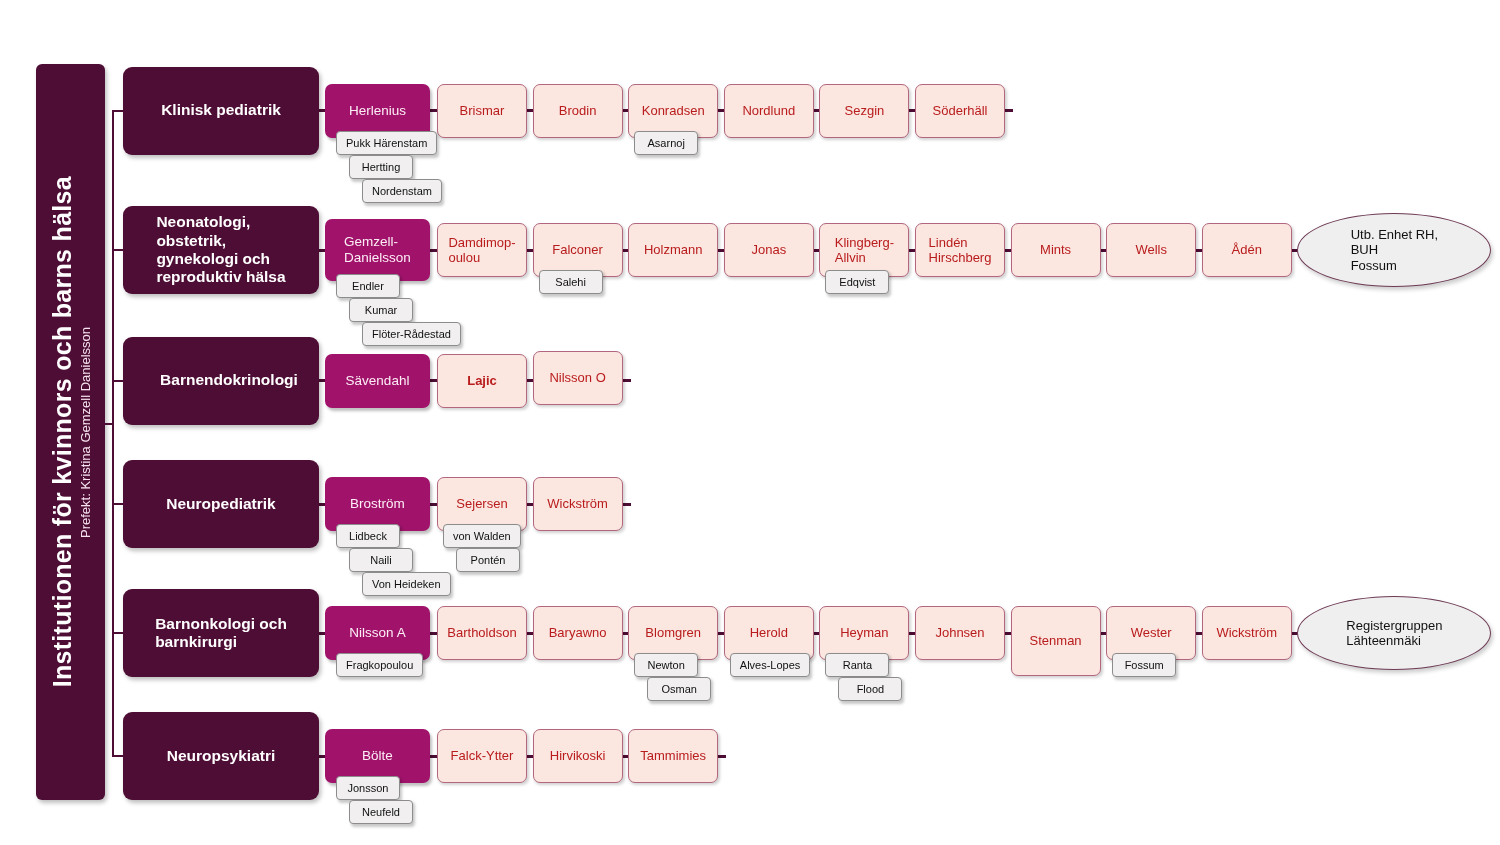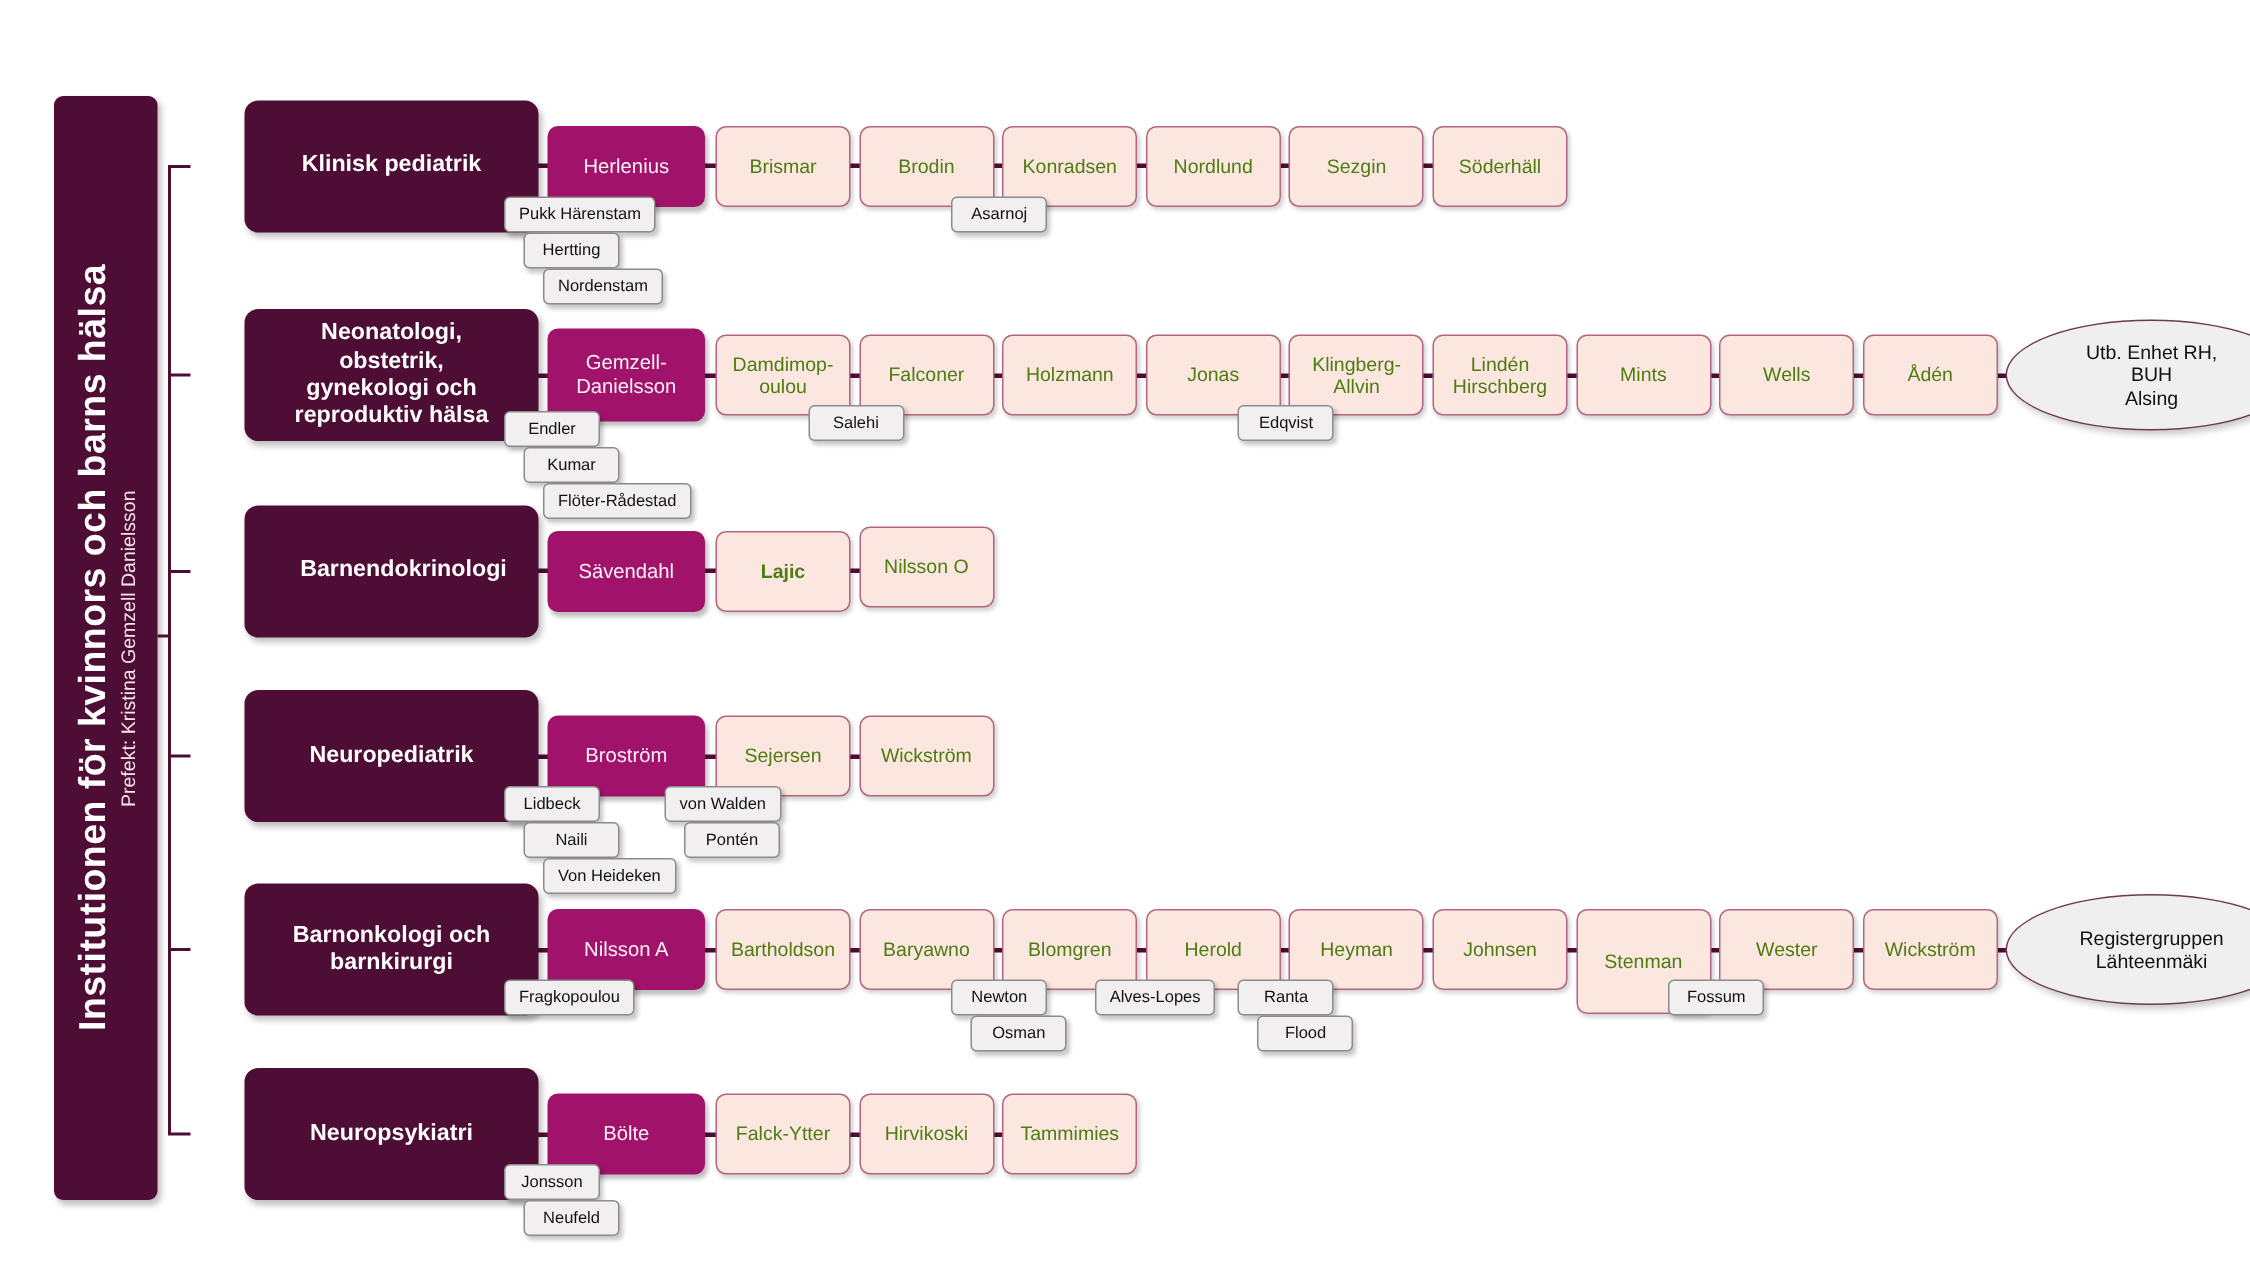--- a/index.html
+++ b/index.html
@@ -23,35 +23,35 @@
     color:#ffffff;font-weight:700;font-size:25px;letter-spacing:0.3px;white-space:nowrap;
   }
   .sidebar-subtitle{
     writing-mode:vertical-rl;transform:rotate(180deg);
     color:#f6e3ee;font-size:13px;white-space:nowrap;
   }
 
   .node{
     position:absolute;box-sizing:border-box;
     display:flex;align-items:center;justify-content:center;
-    text-align:center;white-space:pre-line;line-height:1.18;margin-left:40px;
+    white-space:pre-line;line-height:1.18;
   }
   .division{
     background:var(--dark);color:#ffffff;border-radius:9px;
     font-size:15.5px;font-weight:600;padding:4px 8px;
     box-shadow:2px 3px 4px rgba(0,0,0,0.25);
   }
   .leader{
     background:var(--accent);color:#fdeef6;border-radius:7px;
     font-size:13.5px;padding:3px 2px;
     box-shadow:2px 3px 3px rgba(0,0,0,0.25);
   }
   .member{
     background:var(--memberFill);border:1px solid var(--memberBorder);
-    color:#4d7c0f;border-radius:7px;font-size:13px;padding:3px 4px;
+    color:#b91c1c;border-radius:7px;font-size:13px;padding:3px 4px;
     box-shadow:1.5px 2px 3px rgba(0,0,0,0.18);
   }
   .sub{
     position:absolute;box-sizing:border-box;
     background:var(--subFill);border:1px solid var(--subBorder);
     color:#111;border-radius:4px;font-size:11px;
     padding:4px 9px;min-width:64px;height:24px;
     display:flex;align-items:center;justify-content:center;
     white-space:nowrap;text-align:center;
     box-shadow:2px 2.5px 3px rgba(0,0,0,0.22);
@@ -103,21 +103,21 @@
       <div class="node member" style="left: 723.8px; top: 223px; width: 90px; height: 54px;">Jonas</div>
       <div class="node member" style="left: 819.4px; top: 223px; width: 90px; height: 54px;">Klingberg-
 Allvin</div>
       <div class="node member" style="left: 915px; top: 223px; width: 90px; height: 54px;">Lindén
 Hirschberg</div>
       <div class="node member" style="left: 1010.6px; top: 223px; width: 90px; height: 54px;">Mints</div>
       <div class="node member" style="left: 1106.2px; top: 223px; width: 90px; height: 54px;">Wells</div>
       <div class="node member" style="left: 1201.8px; top: 223px; width: 90px; height: 54px;">Ådén</div>
       <div class="node ellipse" style="left: 1297.4px; top: 213px; width: 194px; height: 74px;">Utb. Enhet RH,
 BUH
-Alsing</div>
+Fossum</div>
       <div class="sub" style="left: 336px; top: 274px;">Endler</div>
       <div class="sub" style="left: 349px; top: 298px;">Kumar</div>
       <div class="sub" style="left: 362px; top: 322px;">Flöter-Rådestad</div>
       <div class="sub" style="left: 538.6px; top: 270px;">Salehi</div>
       <div class="sub" style="left: 825.4px; top: 270px;">Edqvist</div>
       <div class="hline" style="left: 112px; top: 379.5px; width: 15px; height: 2px;"></div>
       <div class="hline" style="left: 319px; top: 379px; width: 311.6px; height: 3px;"></div>
       <div class="node division" style="left: 123px; top: 336.5px; width: 196px; height: 88px; padding-left: 24px;">Barnendokrinologi</div>
       <div class="node leader" style="left: 325px; top: 353.5px; width: 105px; height: 54px;">Sävendahl</div>
       <div class="node member" style="left: 437px; top: 353.5px; width: 90px; height: 54px; font-weight: bold;">Lajic</div>

